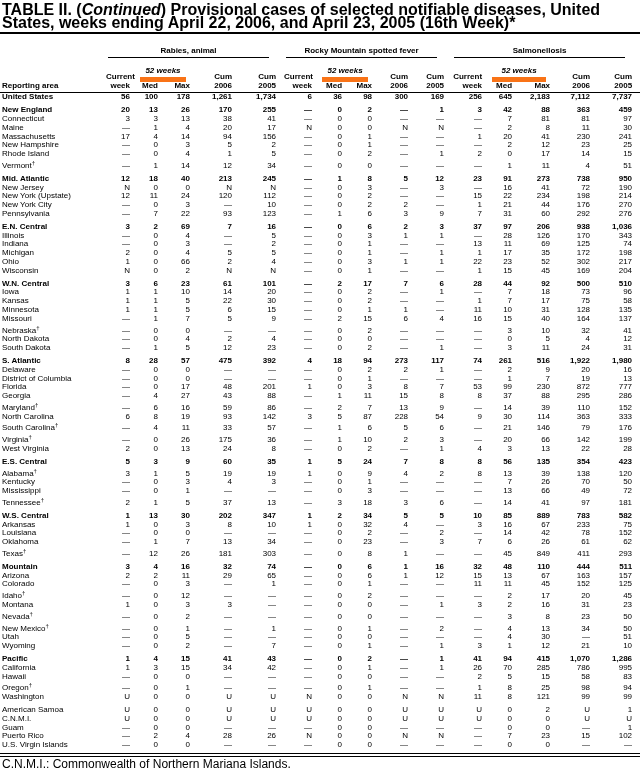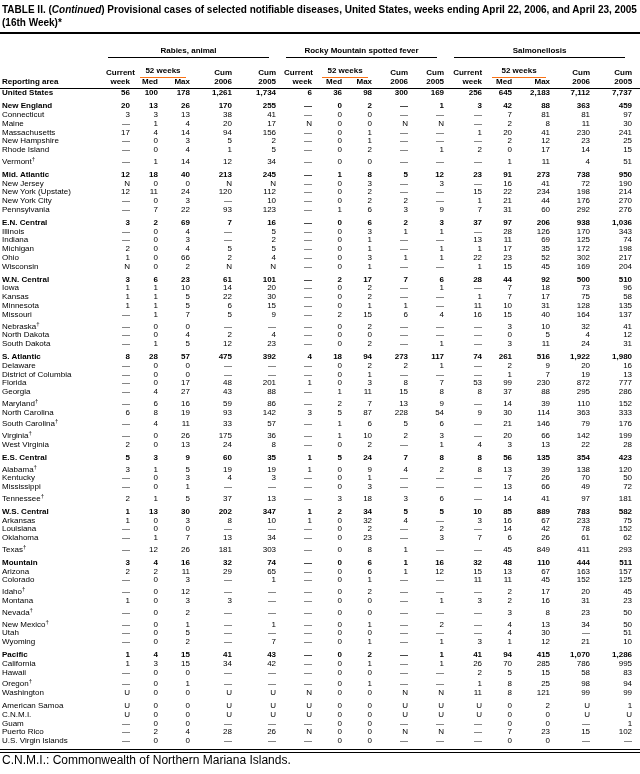--- a/index.html
+++ b/index.html
@@ -1,26 +1,26 @@
 <!DOCTYPE html>
 <html><head>
 <meta charset="utf-8">
 <style>
   html,body{margin:0;padding:0;background:#fff;color:#000;}
   body{width:640px;font-family:"Liberation Sans",sans-serif;-webkit-font-smoothing:antialiased;}
-  .title{font-size:10px;font-weight:bold;line-height:12.5px;padding:4px 3px 3px 2px;}
+  .title{font-size:16px;font-weight:bold;line-height:12.5px;padding:4px 3px 3px 2px;}
   .title .cont{font-style:italic;}
   .toprule{border-bottom:2px solid #000;margin:0 0 13px 0;}
   table{border-collapse:collapse;table-layout:fixed;width:640px;}
   td{font-size:8px;line-height:8.8px;padding:0 8px 0 0;text-align:right;vertical-align:bottom;white-space:nowrap;overflow:hidden;}
   td.area{text-align:left;padding:0 0 0 2px;}
   thead td{font-weight:bold;}
   thead .grp div{border-bottom:1px solid #000;text-align:center;margin:0 7px 8px 2px;padding-bottom:1px;}
   thead .prev{text-align:center;padding-right:4px;}
-  thead .w52{border-bottom:1px solid #f97316;text-align:center;margin:0 4px 0 2px;padding:0 0 1px 0;}
+  thead .w52{border-bottom:5px solid #f97316;text-align:center;margin:0 4px 0 2px;padding:0 0 1px 0;font-style:italic;}
   thead tr.hb td{border-bottom:1px solid #000;padding-bottom:2px;}
   thead tr.g1 td{padding-bottom:1px;}
   tbody tr.b td{font-weight:bold;}
   tbody tr.g td{padding-top:4px;}
   tbody td sup{font-size:6px;vertical-align:3px;}
   .botrule{border-top:1px solid #000;border-bottom:1px solid #000;height:2px;margin-top:3px;}
   .fns{padding:3px 2px 16px 2px;font-size:12px;line-height:9.3px;}
 </style>
 </head>
 <body>

